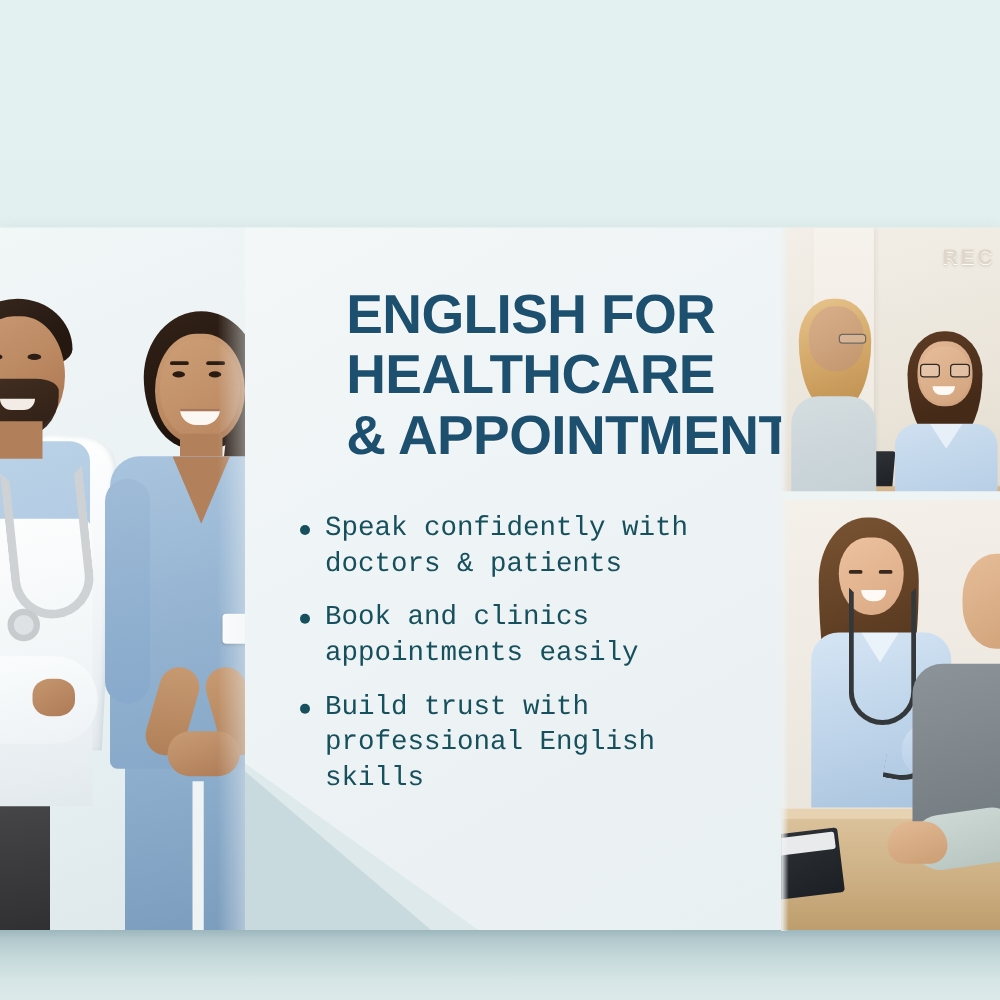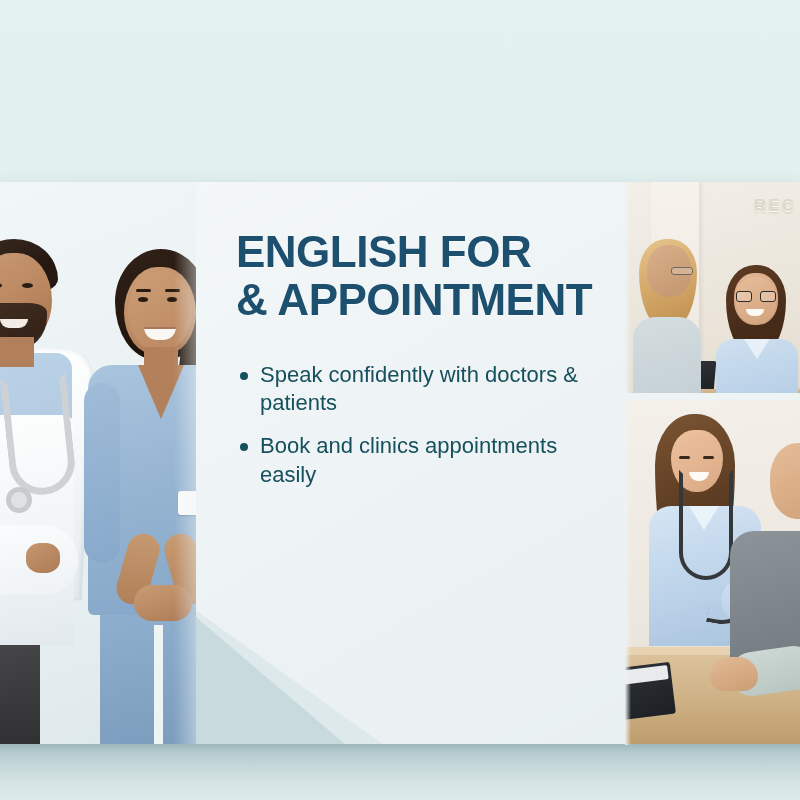--- a/index.html
+++ b/index.html
@@ -268,37 +268,39 @@
 
   .headline {
     position: relative;
     font-size: 44px;
     line-height: 1.10;
     font-weight: 700;
     letter-spacing: -0.5px;
     color: #1d4f6e;
     text-transform: uppercase;
     text-shadow: 0 1px 1px rgba(255,255,255,.7);
+    margin-left: 41px;
   }
   .headline .line { display: block; white-space: nowrap; }
 
   .bullets {
     position: relative;
     list-style: none;
     margin-top: 36px;
   }
   .bullets li {
     position: relative;
     padding-left: 24px;
     margin-bottom: 14px;
     font-size: 22px;
     line-height: 1.30;
     font-weight: 500;
     color: #16505c;
     max-width: 360px;
+    font-family: Liberation Mono, monospace;
   }
   .bullets li::before {
     content: "";
     position: absolute;
     left: 4px;
     top: 11px;
     width: 8px;
     height: 8px;
     border-radius: 50%;
     background: #16505c;
@@ -581,26 +583,28 @@
 
     <div class="fade-right"></div>
   </div>
 
   <div class="text-panel">
     <div class="panel-wedge soft"></div>
     <div class="panel-wedge"></div>
 
     <h1 class="headline">
       <span class="line">ENGLISH FOR</span>
+      <span class="line">HEALTHCARE</span>
       <span class="line">&amp; APPOINTMENT</span>
     </h1>
 
     <ul class="bullets">
       <li>Speak confidently with doctors &amp; patients</li>
       <li>Book and clinics appointments easily</li>
+      <li>Build trust with professional English skills</li>
     </ul>
   </div>
 
   <div class="photo-col">
     <div class="edge-fade"></div>
 
     <div class="photo-reception">
       <div class="wall-panel"></div>
       <div class="sign">REC</div>
       <div class="desk-front"></div>

